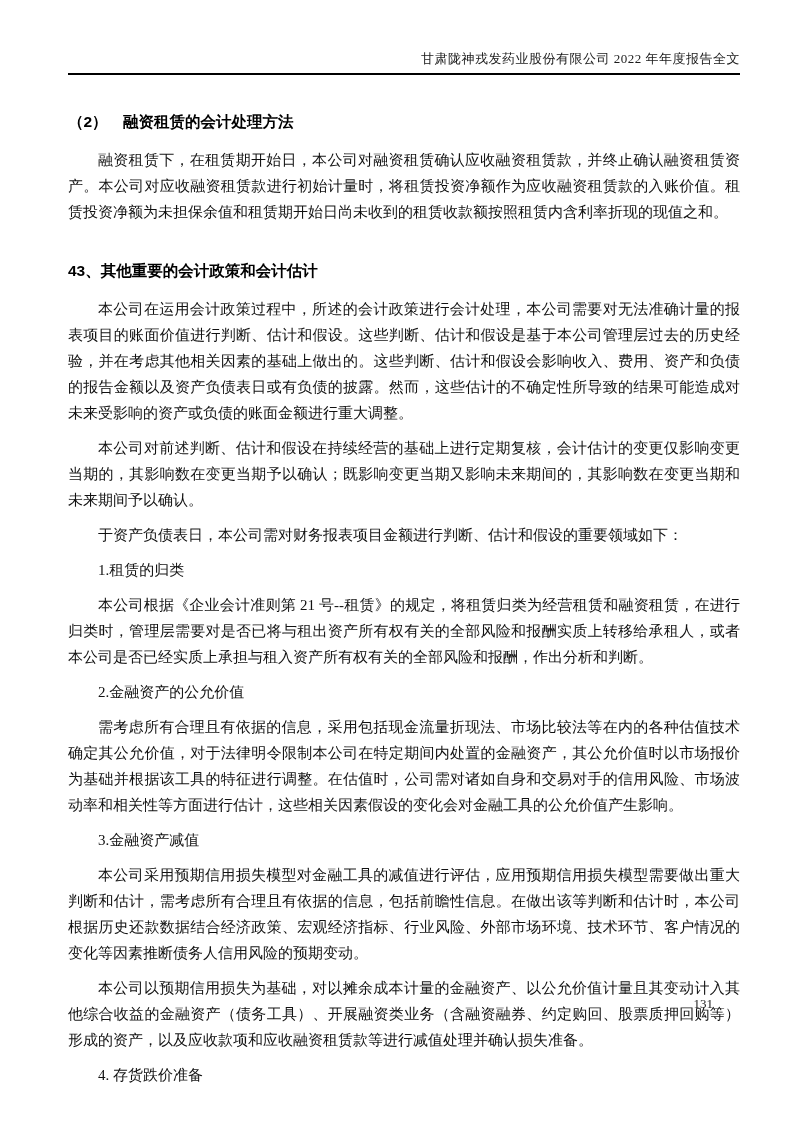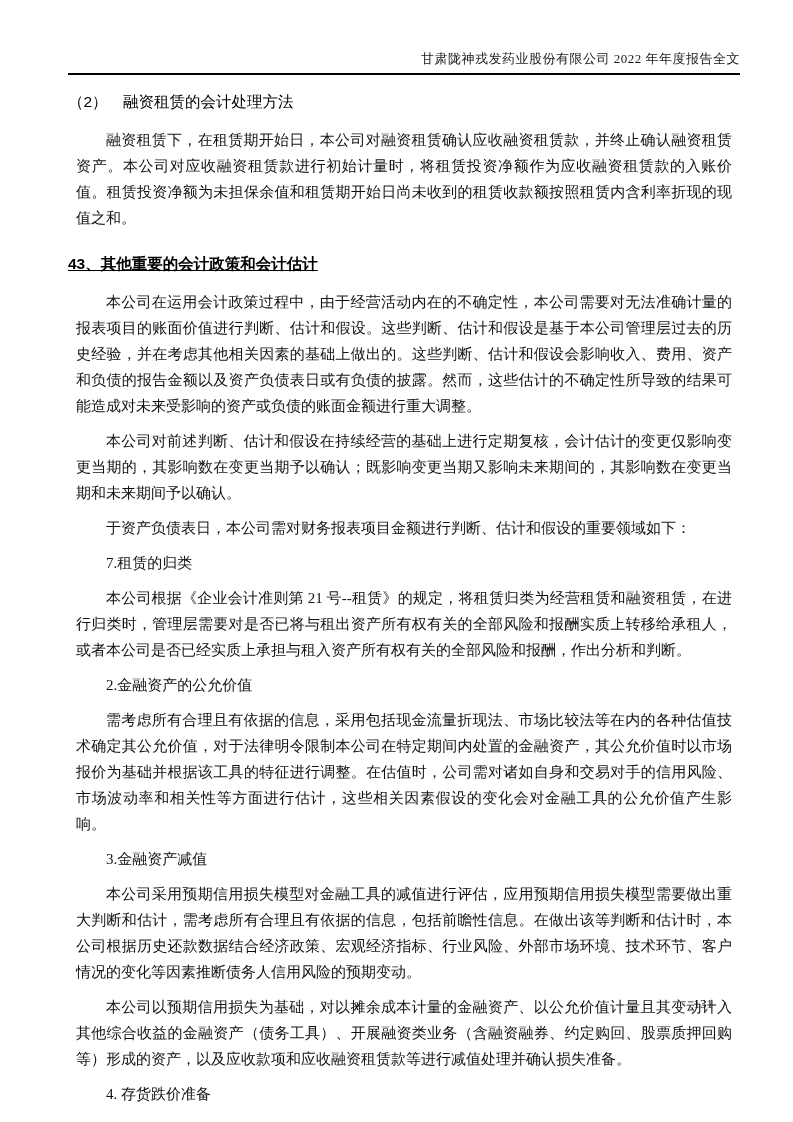--- a/index.html
+++ b/index.html
@@ -30,37 +30,36 @@
     position: absolute;
     left: 68px;
     right: 53px;
     top: 80px;
   }
   .content p {
     font-size: 15px;
     line-height: 26px;
     text-align: justify;
     text-indent: 2em;
-    margin: 9px 8px;
+    margin: 9px 0;
     color: #111111;
   }
   .heading-sub {
     font-family: "Liberation Sans", "DejaVu Sans", sans-serif;
-    font-weight: normal;
+    font-weight: bold;
     font-size: 15.5px;
-    margin: 12px 0 14px 0;
+    margin: 32px 0 14px 0;
     color: #000000;
   }
   .heading-major {
     font-family: "Liberation Sans", "DejaVu Sans", sans-serif;
     font-weight: bold;
     font-size: 15.5px;
-    margin: 23px 0 14px 0;
+    margin: 36px 0 14px 0;
     color: #000000;
-    text-decoration: underline;
   }
   .page-footer {
     position: absolute;
     top: 996px;
     right: 80px;
     font-size: 13px;
     color: #222222;
   }
 </style>
 </head>
@@ -74,27 +73,27 @@
 
   <div class="content">
 
     <div class="heading-sub">（2）　融资租赁的会计处理方法</div>
 
     <p>融资租赁下，在租赁期开始日，本公司对融资租赁确认应收融资租赁款，并终止确认融资租赁资产。本公司对应收融资租赁款进行初始计量时，将租赁投资净额作为应收融资租赁款的入账价值。租赁投资净额为未担保余值和租赁期开始日尚未收到的租赁收款额按照租赁内含利率折现的现值之和。</p>
 
 
     <div class="heading-major">43、其他重要的会计政策和会计估计</div>
 
-    <p>本公司在运用会计政策过程中，由于经营活动内在的不确定性，本公司需要对无法准确计量的报表项目的账面价值进行判断、估计和假设。这些判断、估计和假设是基于本公司管理层过去的历史经验，并在考虑其他相关因素的基础上做出的。这些判断、估计和假设会影响收入、费用、资产和负债的报告金额以及资产负债表日或有负债的披露。然而，这些估计的不确定性所导致的结果可能造成对未来受影响的资产或负债的账面金额进行重大调整。</p>
+    <p>本公司在运用会计政策过程中，所述的会计政策进行会计处理，本公司需要对无法准确计量的报表项目的账面价值进行判断、估计和假设。这些判断、估计和假设是基于本公司管理层过去的历史经验，并在考虑其他相关因素的基础上做出的。这些判断、估计和假设会影响收入、费用、资产和负债的报告金额以及资产负债表日或有负债的披露。然而，这些估计的不确定性所导致的结果可能造成对未来受影响的资产或负债的账面金额进行重大调整。</p>
 
     <p>本公司对前述判断、估计和假设在持续经营的基础上进行定期复核，会计估计的变更仅影响变更当期的，其影响数在变更当期予以确认；既影响变更当期又影响未来期间的，其影响数在变更当期和未来期间予以确认。</p>
 
     <p>于资产负债表日，本公司需对财务报表项目金额进行判断、估计和假设的重要领域如下：</p>
 
-    <p>7.租赁的归类</p>
+    <p>1.租赁的归类</p>
 
     <p>本公司根据《企业会计准则第 21 号--租赁》的规定，将租赁归类为经营租赁和融资租赁，在进行归类时，管理层需要对是否已将与租出资产所有权有关的全部风险和报酬实质上转移给承租人，或者本公司是否已经实质上承担与租入资产所有权有关的全部风险和报酬，作出分析和判断。</p>
 
     <p>2.金融资产的公允价值</p>
 
     <p>需考虑所有合理且有依据的信息，采用包括现金流量折现法、市场比较法等在内的各种估值技术确定其公允价值，对于法律明令限制本公司在特定期间内处置的金融资产，其公允价值时以市场报价为基础并根据该工具的特征进行调整。在估值时，公司需对诸如自身和交易对手的信用风险、市场波动率和相关性等方面进行估计，这些相关因素假设的变化会对金融工具的公允价值产生影响。</p>
 
     <p>3.金融资产减值</p>
 
     <p>本公司采用预期信用损失模型对金融工具的减值进行评估，应用预期信用损失模型需要做出重大判断和估计，需考虑所有合理且有依据的信息，包括前瞻性信息。在做出该等判断和估计时，本公司根据历史还款数据结合经济政策、宏观经济指标、行业风险、外部市场环境、技术环节、客户情况的变化等因素推断债务人信用风险的预期变动。</p>

